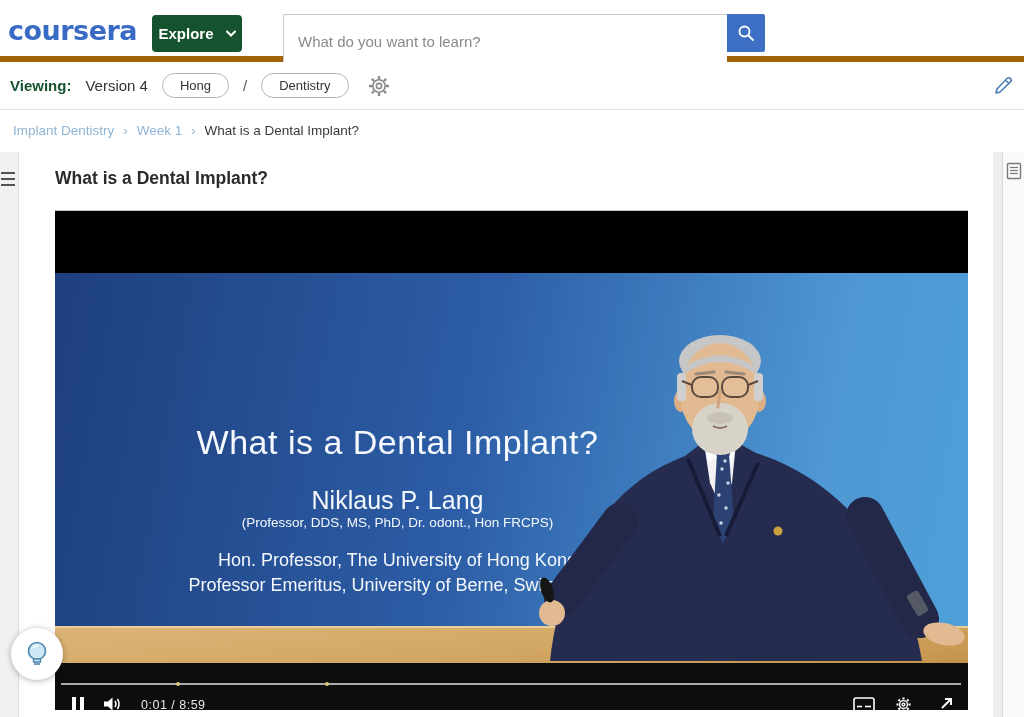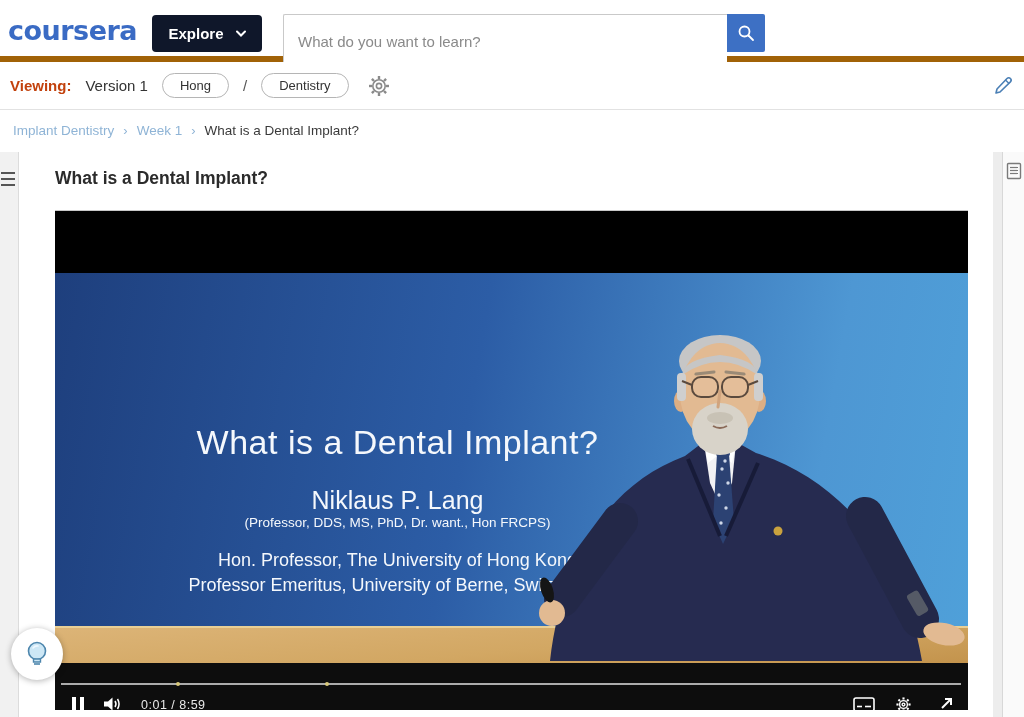--- a/index.html
+++ b/index.html
@@ -5,38 +5,38 @@
   * { margin:0; padding:0; box-sizing:border-box; }
   html,body { width:1024px; height:717px; overflow:hidden; background:#fff;
               font-family:"Liberation Sans", sans-serif; }
   .page { position:relative; width:1024px; height:717px; background:#fff; }
 
   
   .header { position:absolute; left:0; top:0; width:1024px; height:62px;
             background:#fff; border-bottom:6px solid #a16207; }
   .logo { position:absolute; left:8px; top:15px; font-family:"DejaVu Sans", sans-serif;
           font-weight:bold; font-size:27px; letter-spacing:-0.5px; color:#3a6bc4; }
-  .explore-btn { position:absolute; left:152px; top:15px; width:110px; height:37px;
-                 background:#0f172a; border:none; border-radius:4px; color:#fff;
+  .explore-btn { position:absolute; left:152px; top:15px; width:90px; height:37px;
+                 background:#14532d; border:none; border-radius:4px; color:#fff;
                  font-size:15px; font-weight:bold; cursor:pointer;
                  display:flex; align-items:center; justify-content:center; gap:12px;
                  font-family:"Liberation Sans", sans-serif; }
   .search-wrap { position:absolute; left:283px; top:14px; width:482px; height:38px; display:flex; }
   .search-input { flex:1; height:54px; border:1px solid #c9c9c9; border-right:none;
                   border-radius:2px 0 0 2px; padding:0 14px; font-size:15px; color:#444;
                   font-family:"Liberation Sans", sans-serif; outline:none; }
   .search-input::placeholder { color:#8a8a8a; }
   .search-btn { width:38px; height:38px; background:#3d70c4; border:none; border-radius:0 2px 2px 0;
                 cursor:pointer; display:flex; align-items:center; justify-content:center; }
 
   
   .viewing-bar { position:absolute; left:0; top:62px; width:1024px; height:48px;
                  background:#fff; border-bottom:1px solid #e2e2e2;
                  display:flex; align-items:center; padding:0 10px; gap:14px; font-size:15px; color:#333; }
-  .viewing-label { font-weight:bold; color:#c2410c; }
+  .viewing-label { font-weight:bold; color:#14532d; }
   .pill { border:1px solid #b5b5b5; border-radius:15px; padding:4px 17px; font-size:13px;
           color:#333; background:#fff; cursor:pointer; }
   .vslash { color:#555; }
   .gear-btn { background:none; border:none; cursor:pointer; margin-left:4px; display:flex; }
   .edit-btn { position:absolute; right:10px; top:13px; background:none; border:none; cursor:pointer; }
 
   
   .crumb-bar { position:absolute; left:0; top:110px; width:1024px; height:42px; background:#fff; }
   .crumbs { position:absolute; left:13px; top:13px; font-size:13.5px; color:#444;
             display:flex; gap:9px; align-items:flex-end; }
@@ -116,21 +116,21 @@
               <circle cx="7.5" cy="7.5" r="5" fill="none" stroke="#fff" stroke-width="1.8"></circle>
               <line x1="11.5" y1="11.5" x2="16" y2="16" stroke="#fff" stroke-width="1.8" stroke-linecap="round"></line>
             </svg>
         </span>
       </button>
     </div>
   </div>
 
   <div class="viewing-bar">
     <span class="viewing-label">Viewing:</span>
-    <span>Version 1</span>
+    <span>Version 4</span>
     <button class="pill">Hong</button>
     <span class="vslash">/</span>
     <button class="pill">Dentistry</button>
     <button class="gear-btn">
       <span style="display:flex;">
         <svg width="24" height="24" viewBox="0 0 24 24">
           <g stroke="#8a8a8a" stroke-width="1.6" fill="none">
             <circle cx="12" cy="12" r="6.2"></circle>
               <circle cx="12" cy="12" r="2.6"></circle>
             <g stroke-width="2.4">
@@ -191,21 +191,21 @@
   <div class="content">
     <h1 class="page-title">What is a Dental Implant?</h1>
 
     <div class="video">
       <div class="vid-black-top"></div>
 
       <div class="slide">
         <div class="slide-text">
           <div class="slide-title">What is a Dental Implant?</div>
           <div class="slide-name">Niklaus P. Lang</div>
-          <div class="slide-creds">(Professor, DDS, MS, PhD, Dr. want., Hon FRCPS)</div>
+          <div class="slide-creds">(Professor, DDS, MS, PhD, Dr. odont., Hon FRCPS)</div>
           <div class="slide-aff">Hon. Professor, The University of Hong Kong</div>
           <div class="slide-aff">Professor Emeritus, University of Berne, Switzerland</div>
         </div>
       </div>
 
       <svg class="speaker" viewBox="0 0 448 330">
 
         <path d="M 30 330 C 42 230 85 155 165 125 L 182 112 L 218 112 L 236 122 C 320 148 385 225 402 330 Z" fill="#262b50"></path>
 
         <line x1="100" y1="190" x2="42" y2="268" stroke="#232848" stroke-width="36" stroke-linecap="round"></line>

